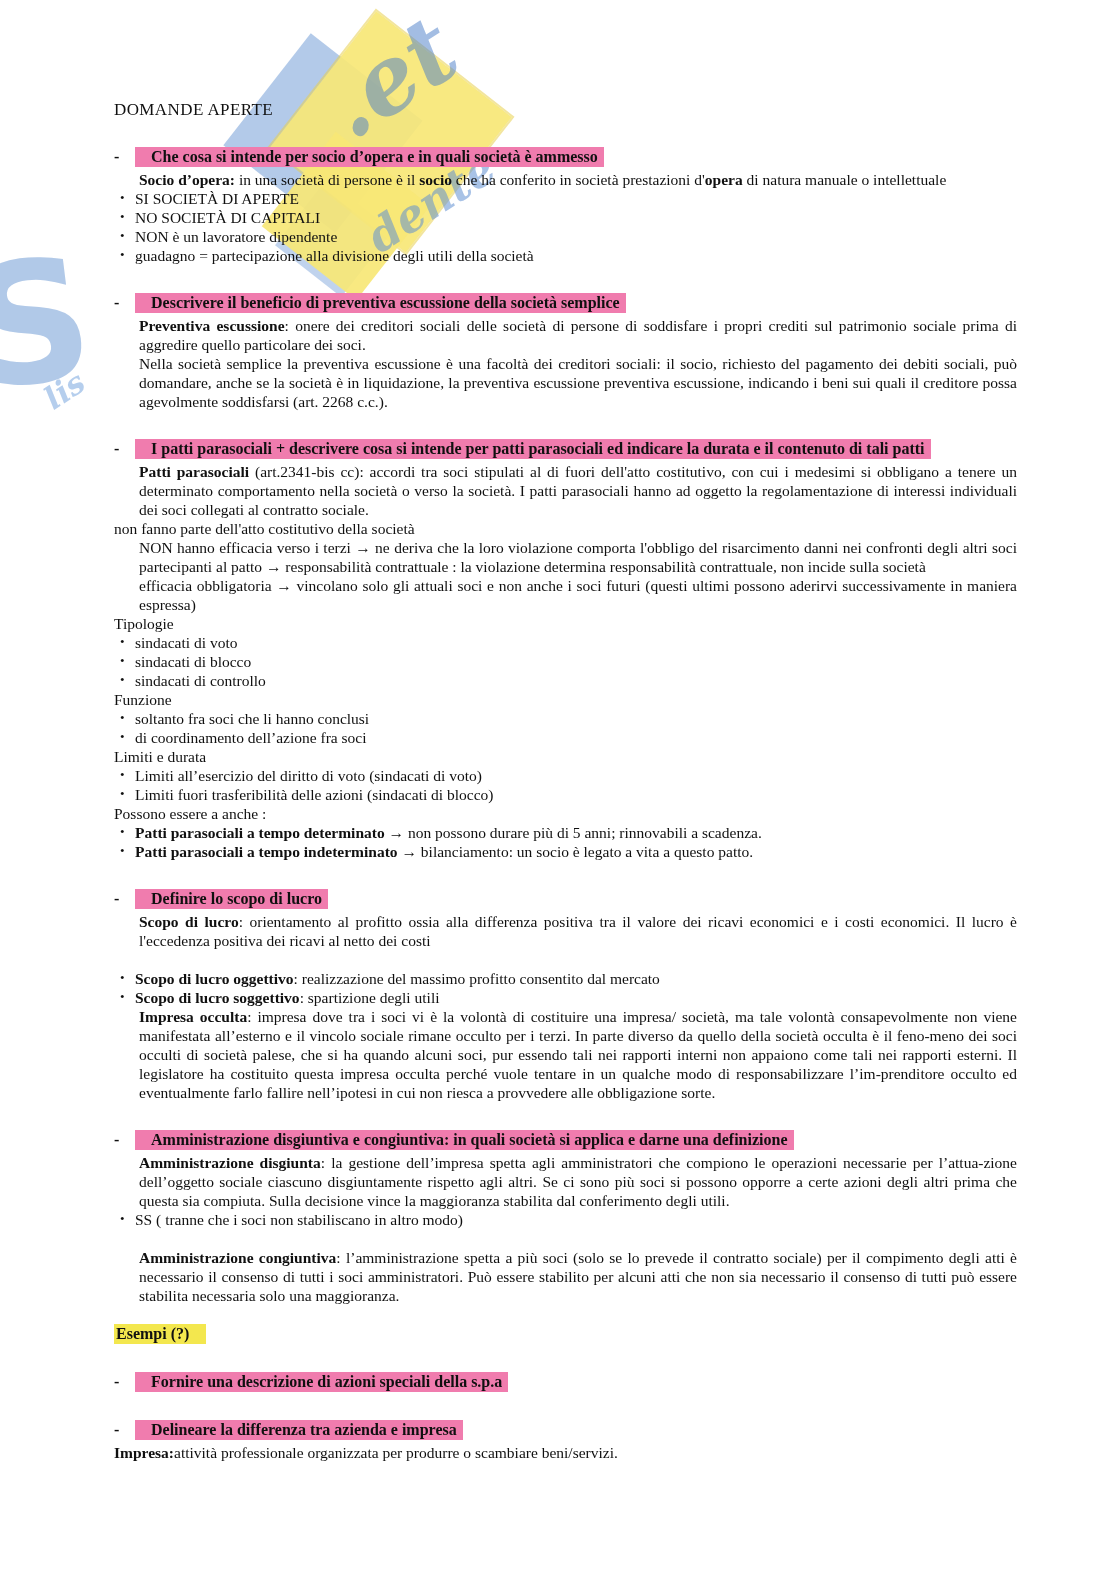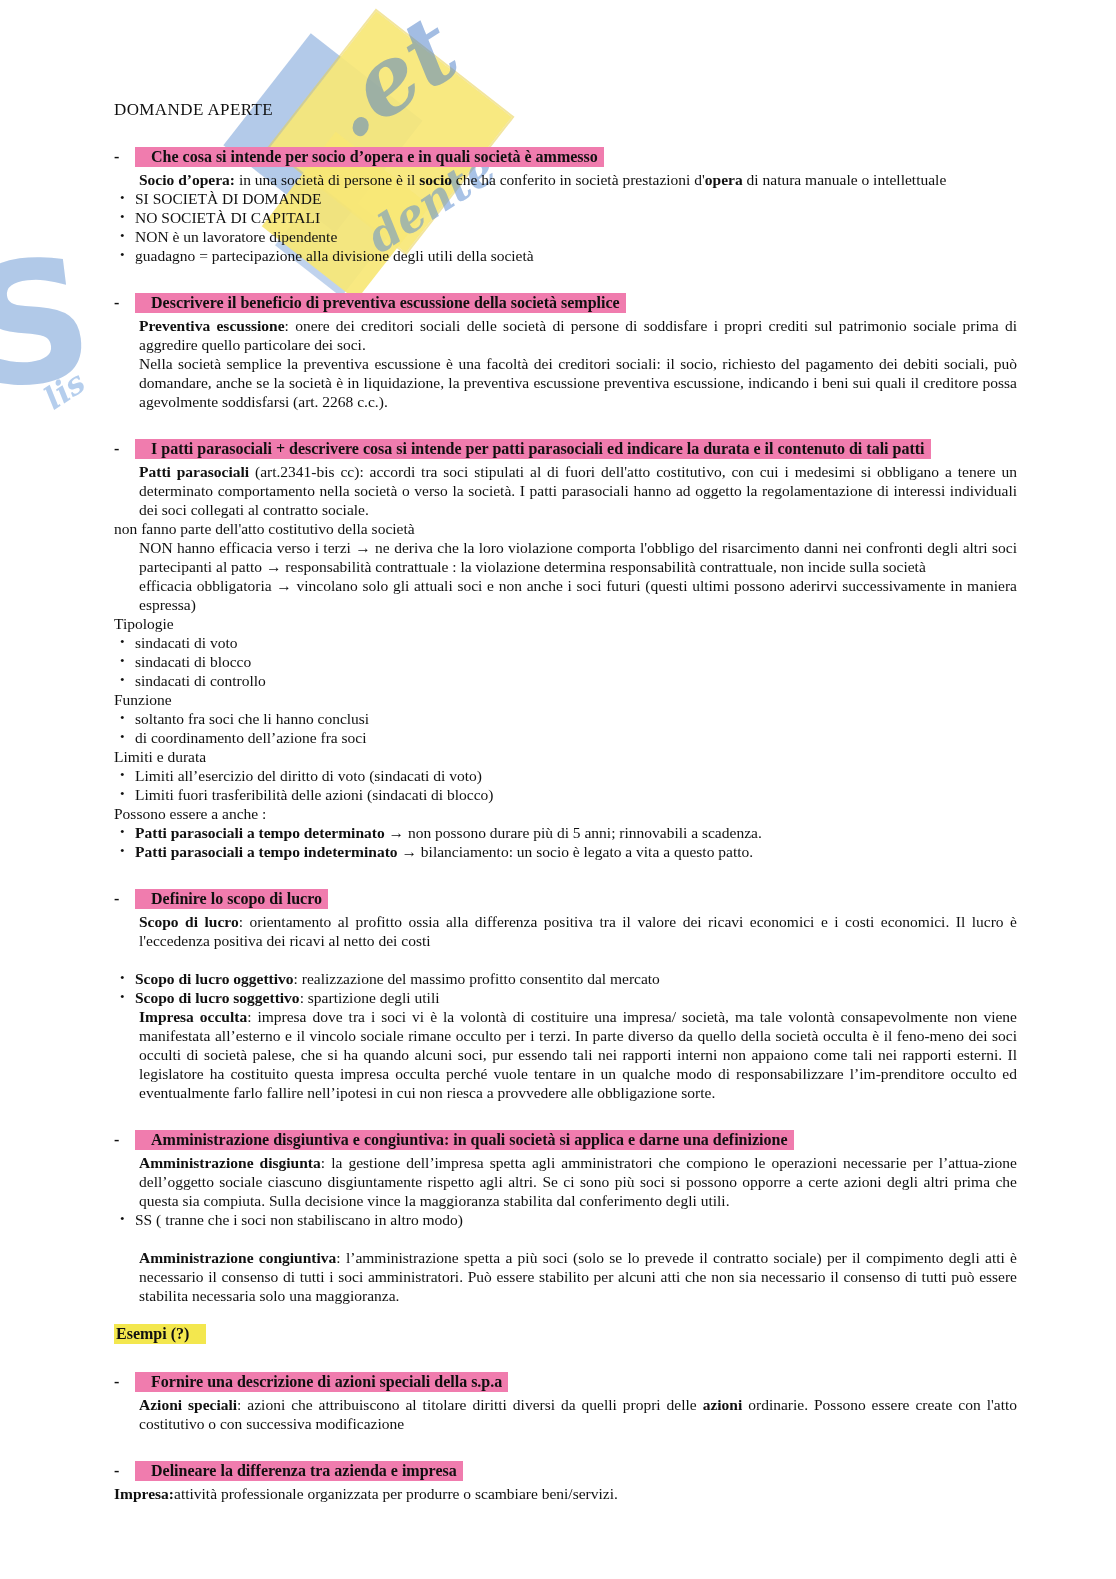--- a/index.html
+++ b/index.html
@@ -54,21 +54,21 @@
     <div class="wm-t wm-bigletter">S</div>
     <div class="wm-t wm-net">.et</div>
     <div class="wm-t wm-dente">dente</div>
     <div class="wm-t wm-lis">lis</div>
   </div>
 
   <div class="content" id="doc-content">
       <div class="blk-title">DOMANDE APERTE</div>
       <div class="blk-q"><span class="q-dash">-</span><span class="q-text">Che cosa si intende per socio d’opera e in quali società è ammesso</span></div>
       <div class="blk-p just"><b>Socio d’opera:</b> in una società di persone è il <b>socio</b> che ha conferito in società prestazioni d'<b>opera</b> di natura manuale o intellettuale</div>
-      <div class="blk-b"><span class="b-dot">•</span><span class="b-text">SI SOCIETÀ DI DOMANDE</span></div>
+      <div class="blk-b"><span class="b-dot">•</span><span class="b-text">SI SOCIETÀ DI APERTE</span></div>
       <div class="blk-b"><span class="b-dot">•</span><span class="b-text">NO SOCIETÀ DI CAPITALI</span></div>
       <div class="blk-b"><span class="b-dot">•</span><span class="b-text">NON è un lavoratore dipendente</span></div>
       <div class="blk-b"><span class="b-dot">•</span><span class="b-text">guadagno = partecipazione alla divisione degli utili della società</span></div>
       <div class="blk-q"><span class="q-dash">-</span><span class="q-text">Descrivere il beneficio di preventiva escussione della società semplice</span></div>
       <div class="blk-p just"><b>Preventiva escussione</b>:  onere dei creditori sociali delle società di persone di soddisfare i propri crediti sul patrimonio sociale prima di aggredire quello particolare dei soci.</div>
       <div class="blk-p just">Nella società semplice la preventiva escussione è una facoltà dei creditori sociali: il socio, richiesto del pagamento dei debiti sociali, può domandare, anche se la società è in liquidazione, la preventiva escussione preventiva escussione, indicando i beni sui quali il creditore possa agevolmente soddisfarsi (art. 2268 c.c.).</div>
       <div class="blk-q"><span class="q-dash">-</span><span class="q-text">I patti parasociali + descrivere cosa si intende per patti parasociali ed indicare la durata e il contenuto di tali patti</span></div>
       <div class="blk-p just"><b>Patti parasociali</b> (art.2341-bis cc): accordi tra soci stipulati al di fuori dell'atto costitutivo, con cui i medesimi si obbligano a tenere un determinato comportamento nella società o verso la società. I patti parasociali hanno ad oggetto la regolamentazione di interessi individuali dei soci collegati al contratto sociale.</div>
       <div class="blk-p">non fanno parte dell'atto costitutivo della società</div>
       <div class="blk-p just">NON hanno efficacia verso i terzi → ne deriva che la loro violazione comporta l'obbligo del risarcimento danni nei confronti degli altri soci partecipanti al patto → responsabilità contrattuale : la violazione determina responsabilità contrattuale, non incide sulla società</div>
@@ -92,18 +92,17 @@
       <div class="blk-b"><span class="b-dot">•</span><span class="b-text"><b>Scopo di lucro oggettivo</b>: realizzazione del massimo profitto consentito dal mercato</span></div>
       <div class="blk-b"><span class="b-dot">•</span><span class="b-text"><b>Scopo di lucro soggettivo</b>: spartizione degli utili</span></div>
       <div class="blk-p just"><b>Impresa occulta</b>: impresa dove tra i soci vi è la volontà di costituire una impresa/ società, ma tale volontà consapevolmente non viene manifestata all’esterno e il vincolo sociale rimane occulto per i terzi. In parte diverso da quello della società occulta è il feno-meno dei soci occulti di società palese, che si ha quando alcuni soci, pur essendo tali nei rapporti interni non appaiono come tali nei rapporti esterni. Il legislatore ha costituito questa impresa occulta perché vuole tentare in un qualche modo di responsabilizzare l’im-prenditore occulto ed eventualmente farlo fallire nell’ipotesi in cui non riesca a provvedere alle obbligazione sorte.</div>
       <div class="blk-q"><span class="q-dash">-</span><span class="q-text">Amministrazione disgiuntiva e congiuntiva: in quali società si applica e darne una definizione</span></div>
       <div class="blk-p just"><b>Amministrazione disgiunta</b>: la gestione dell’impresa spetta agli amministratori che compiono le operazioni necessarie per l’attua-zione dell’oggetto sociale ciascuno disgiuntamente rispetto agli altri. Se ci sono più soci si possono opporre a certe azioni degli altri prima che questa sia compiuta. Sulla decisione vince la maggioranza stabilita dal conferimento degli utili.</div>
       <div class="blk-b"><span class="b-dot">•</span><span class="b-text">SS ( tranne che i soci non stabiliscano in altro modo)</span></div>
       <div class="blk-sp"></div>
       <div class="blk-p just"><b>Amministrazione congiuntiva</b>: l’amministrazione spetta a più soci (solo se lo prevede il contratto sociale) per il compimento degli atti è necessario il consenso di tutti i soci amministratori. Può essere stabilito per alcuni atti che non sia necessario il consenso di tutti può essere stabilita necessaria solo una maggioranza.</div>
       <div class="blk-ex"><span class="ex-text">Esempi (?)</span></div>
       <div class="blk-q"><span class="q-dash">-</span><span class="q-text">Fornire una descrizione di azioni speciali della s.p.a</span></div>
-      <div class="blk-p just"><b>Azioni speciali</b>: azioni che attribuiscono al titolare diritti diversi da quelli propri delle <b>azioni</b> ordinarie. Possono essere create con l'atto costitutivo o con successiva modificazione</div>
       <div class="blk-q"><span class="q-dash">-</span><span class="q-text">Delineare la differenza tra azienda e impresa</span></div>
       <div class="blk-p"><b>Impresa:</b>attività professionale organizzata per produrre o scambiare beni/servizi.</div>
     </div>
 
 </div>
 
 </body></html>

